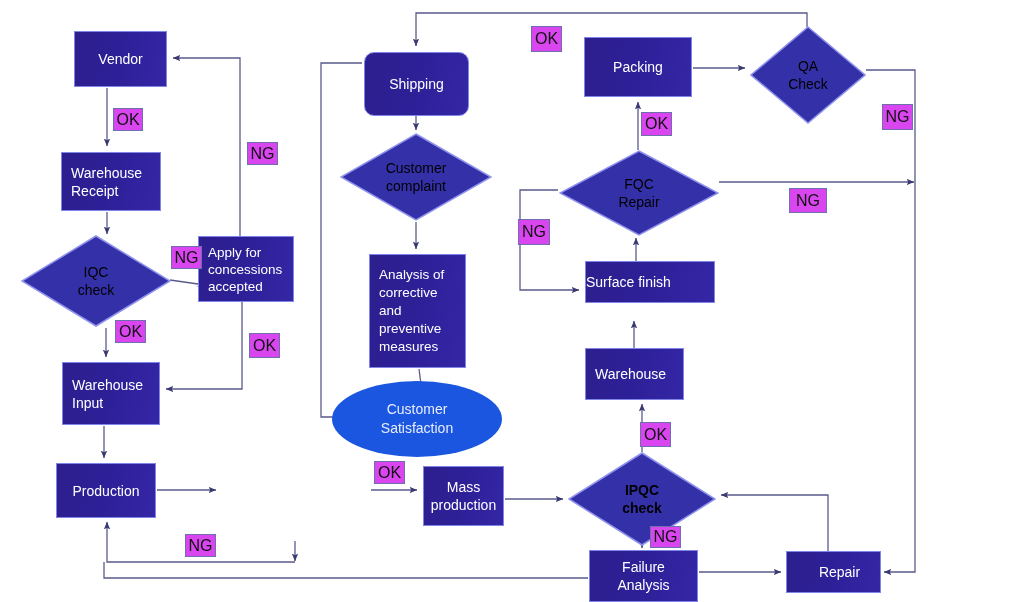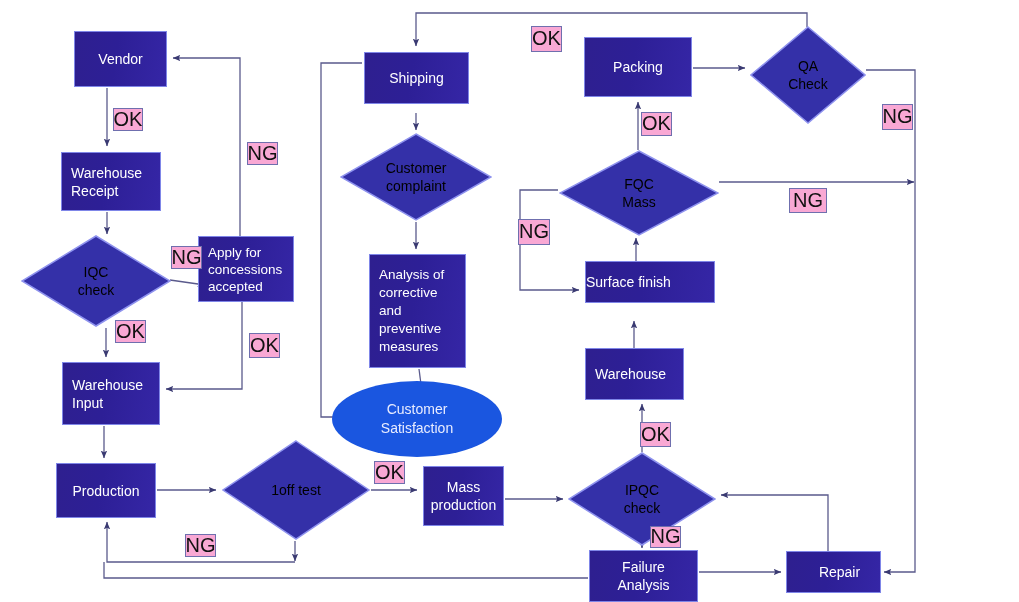--- a/index.html
+++ b/index.html
@@ -7,21 +7,21 @@
   #stage{position:relative;width:1019px;height:602px;background:#ffffff;overflow:hidden;}
   svg.layer{position:absolute;left:0;top:0;width:1019px;height:602px;}
   .node{position:absolute;box-sizing:border-box;display:flex;align-items:center;justify-content:center;color:#ffffff;font-size:14px;line-height:18px;text-align:center;}
   .node.proc{background:linear-gradient(100deg,#2e1f8f 0%,#2d1f96 45%,#3526a6 100%);border:1.5px solid #7f86e8;}
   .node.proc.leftalign{justify-content:flex-start;text-align:left;padding-left:9px;}
   .node .txt{pointer-events:none;white-space:pre-line;}
   .dia-wrap{position:absolute;}
   .dia-wrap svg{display:block;}
   .dia-label{position:absolute;left:0;top:0;width:100%;height:100%;display:flex;align-items:center;justify-content:center;color:#000000;font-size:14px;line-height:18px;text-align:center;white-space:pre-line;}
   .oval{position:absolute;display:flex;align-items:center;justify-content:center;background:#1a56e0;border-radius:50%;color:#e8ecff;font-size:14px;line-height:19px;text-align:center;white-space:pre-line;}
-  .edge-label{position:absolute;box-sizing:border-box;background:#f9a8d4;border:1.3px solid #6f6fae;color:#111111;font-size:20px;line-height:15px;display:flex;align-items:center;justify-content:center;padding:2px 3px 3px 3px;font-family:"Liberation Sans",sans-serif;}
+  .edge-label{position:absolute;box-sizing:border-box;background:#d946ef;border:1.3px solid #6f6fae;color:#111111;font-size:16px;line-height:15px;display:flex;align-items:center;justify-content:center;padding:2px 3px 3px 3px;font-family:"Liberation Sans",sans-serif;}
 </style>
 </head>
 <body>
 
 <div id="stage">
 
   <svg class="layer" viewBox="0 0 1019 602">
     <defs>
       <marker id="ah" markerWidth="9" markerHeight="9" refX="7.4" refY="3.2" orient="auto" markerUnits="userSpaceOnUse">
         <path d="M0,0 L7.6,3.2 L0,6.4 L1.6,3.2 Z" fill="#3a3a72"></path>
@@ -115,33 +115,27 @@
 
   <div class="node proc leftalign" style="left:62px;top:362px;width:98px;height:63px;">
     <span class="txt">Warehouse
 Input</span>
   </div>
 
   <div class="node proc" style="left:56px;top:463px;width:100px;height:55px;">
     <span class="txt">Production</span>
   </div>
 
-  <div class="dia-wrap" style="left:222px;top:440px;width:148px;height:100px;">
-    <svg width="148" height="100">
-      <polygon points="74,1 147,50 74,99 1,50" fill="#3430a8" stroke="#8f93ee" stroke-width="1.5"></polygon>
-    </svg>
-    <div class="dia-label">1off test</div>
-  </div>
 
   <div class="node proc" style="left:423px;top:466px;width:81px;height:60px;">
     <span class="txt">Mass
 production</span>
   </div>
 
-  <div class="node proc" style="left:364px;top:52px;width:105px;height:52px;">
+  <div class="node proc" style="left:364px;top:52px;width:105px;height:64px;border-radius:10px;">
     <span class="txt">Shipping</span>
   </div>
 
   <div class="dia-wrap" style="left:340px;top:133px;width:152px;height:88px;">
     <svg width="152" height="88">
       <polygon points="76,1 151,44 76,87 1,44" fill="#3430a8" stroke="#8f93ee" stroke-width="1.5"></polygon>
     </svg>
     <div class="dia-label">Customer
 complaint</div>
   </div>
@@ -152,21 +146,21 @@
 and
 preventive
 measures</span>
   </div>
 
   <div class="oval" style="left:332px;top:381px;width:170px;height:76px;">
     <span class="txt">Customer
 Satisfaction</span>
   </div>
 
-  <div class="dia-wrap" style="left:568px;top:452px;width:148px;height:94px;">
+  <div class="dia-wrap" style="left:568px;top:452px;width:148px;height:94px;font-weight:bold;">
     <svg width="148" height="94">
       <polygon points="74,1 147,47 74,93 1,47" fill="#3430a8" stroke="#8f93ee" stroke-width="1.5"></polygon>
     </svg>
     <div class="dia-label">IPQC
 check</div>
   </div>
 
   <div class="node proc" style="left:589px;top:550px;width:109px;height:52px;">
     <span class="txt">Failure
 Analysis</span>
@@ -182,21 +176,21 @@
 
   <div class="node proc leftalign" style="left:585px;top:261px;width:130px;height:42px;padding-left:0;">
     <span class="txt">Surface finish</span>
   </div>
 
   <div class="dia-wrap" style="left:559px;top:150px;width:160px;height:86px;">
     <svg width="160" height="86">
       <polygon points="80,1 159,43 80,85 1,43" fill="#3430a8" stroke="#8f93ee" stroke-width="1.5"></polygon>
     </svg>
     <div class="dia-label">FQC
-Mass</div>
+Repair</div>
   </div>
 
   <div class="node proc" style="left:584px;top:37px;width:108px;height:60px;">
     <span class="txt">Packing</span>
   </div>
 
   <div class="dia-wrap" style="left:750px;top:26px;width:116px;height:98px;">
     <svg width="116" height="98">
       <polygon points="58,1 115,49 58,97 1,49" fill="#3430a8" stroke="#8f93ee" stroke-width="1.5"></polygon>
     </svg>

